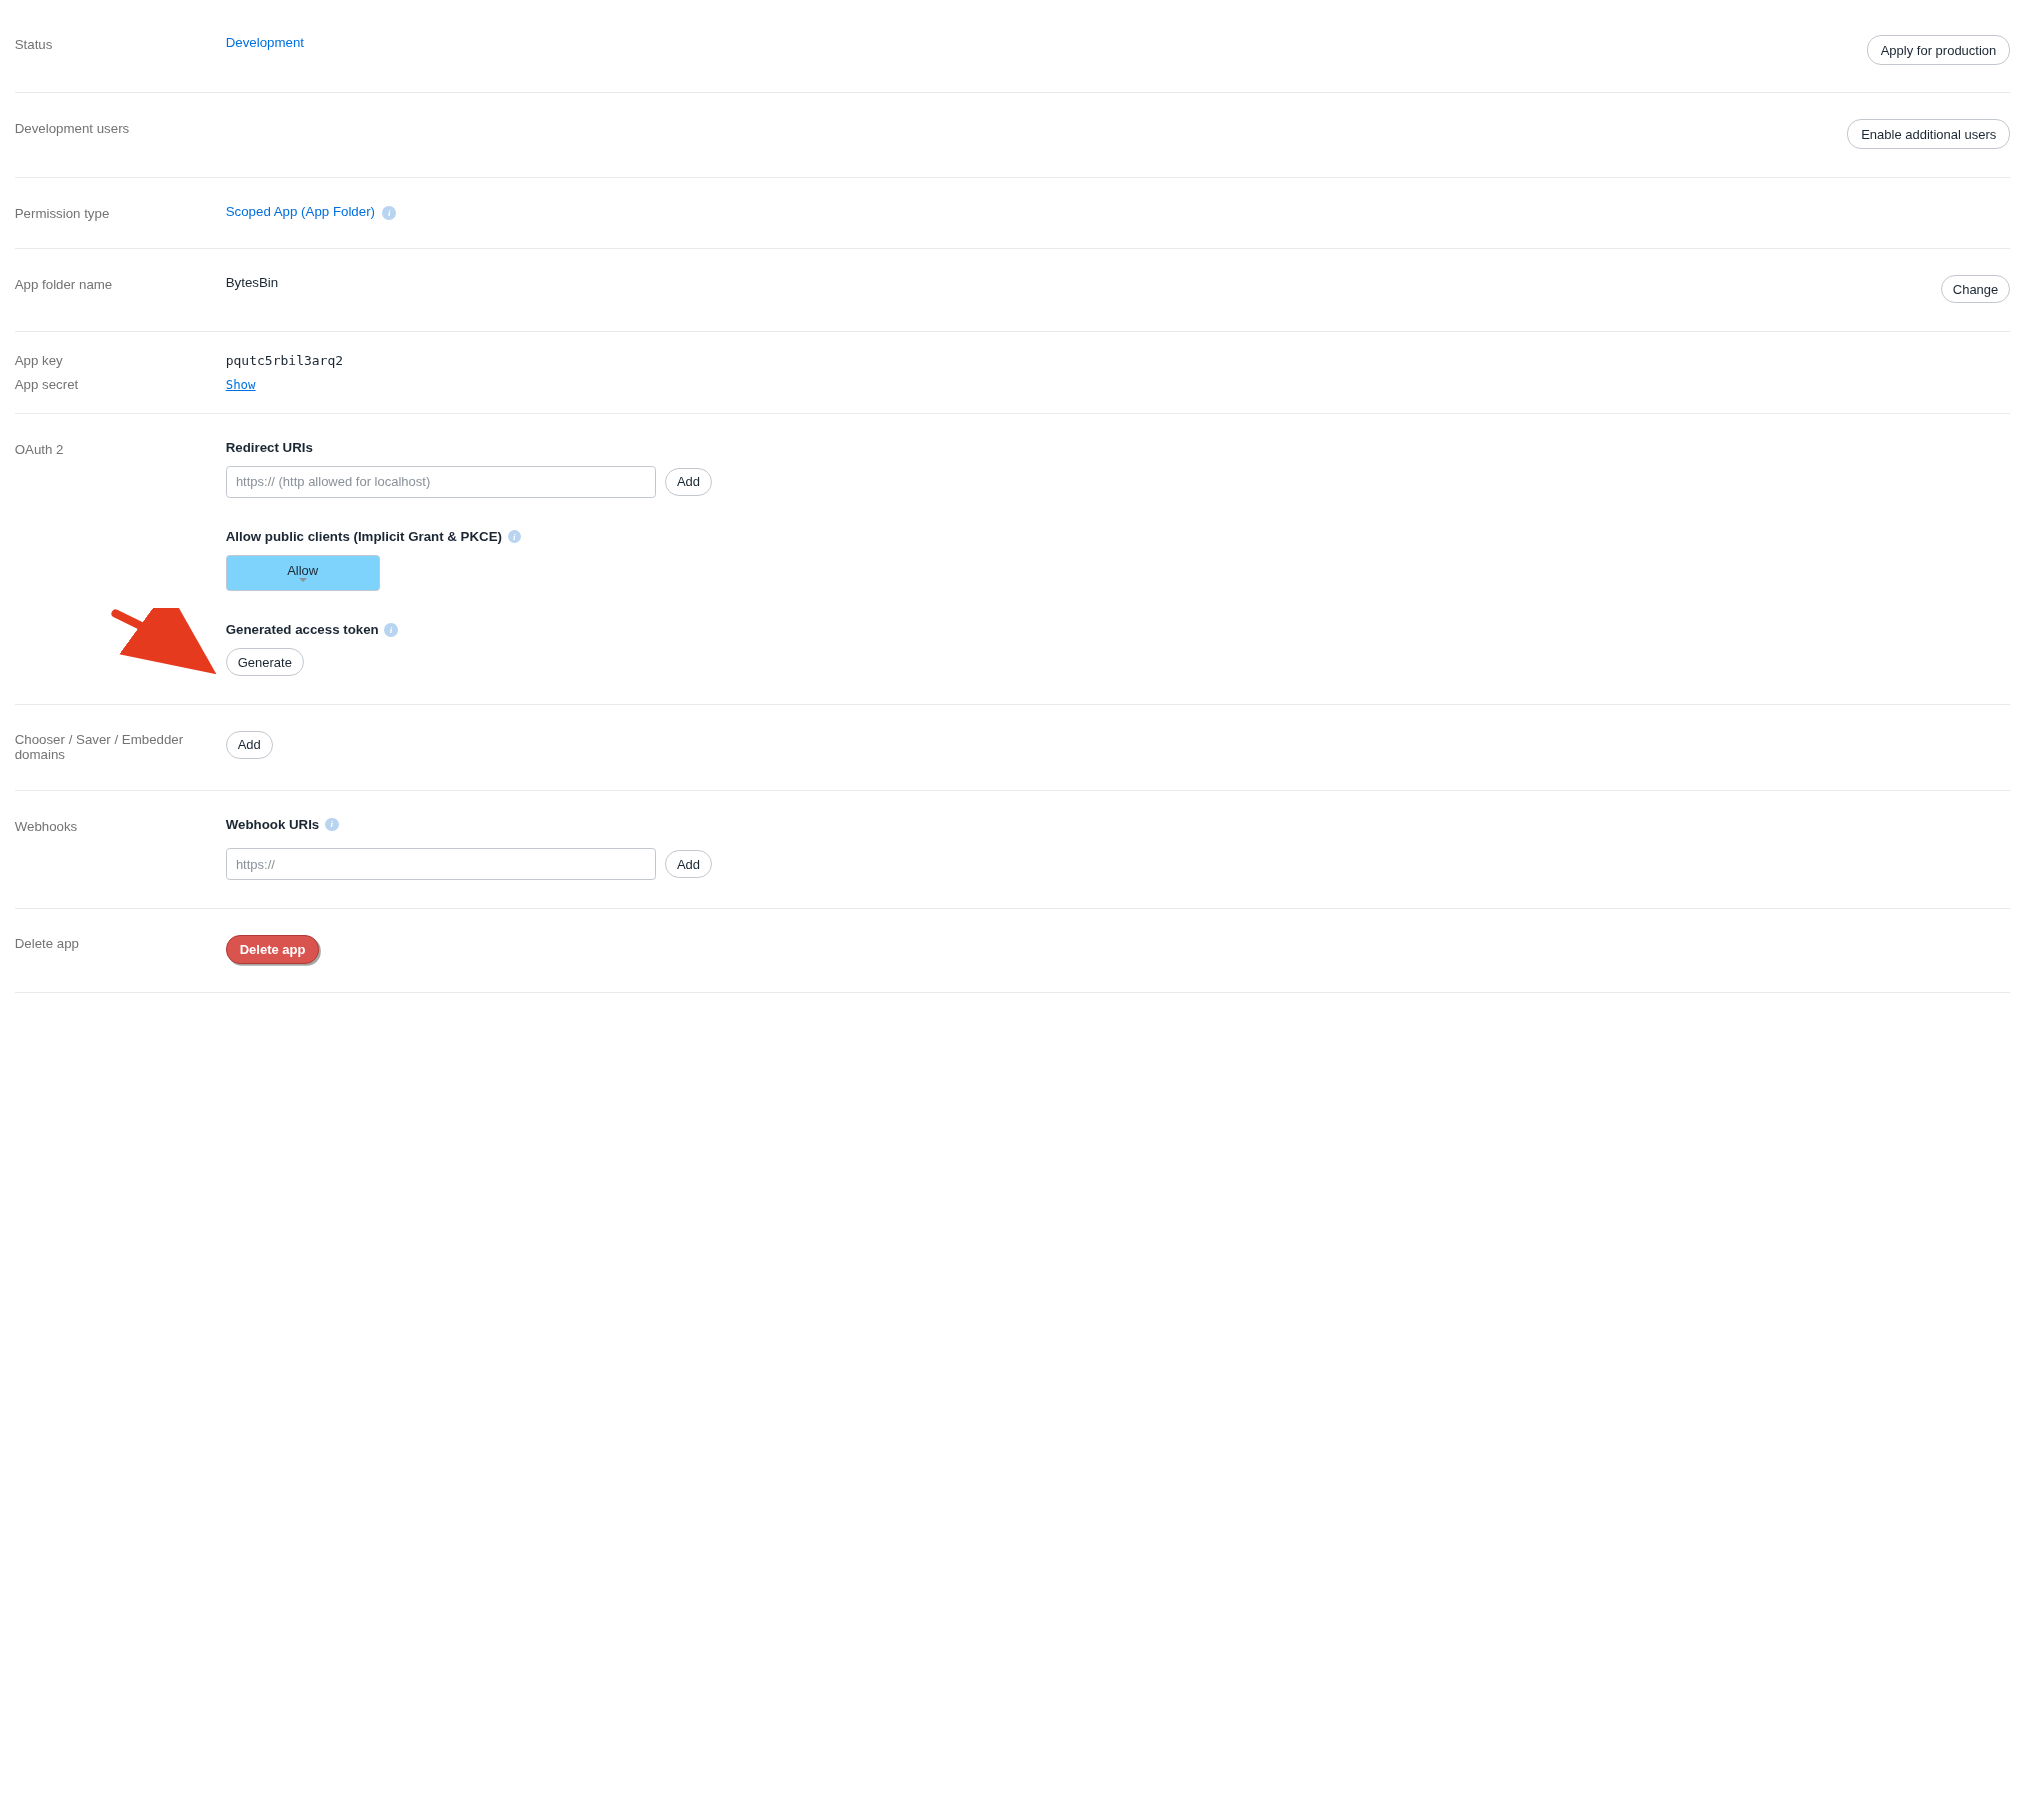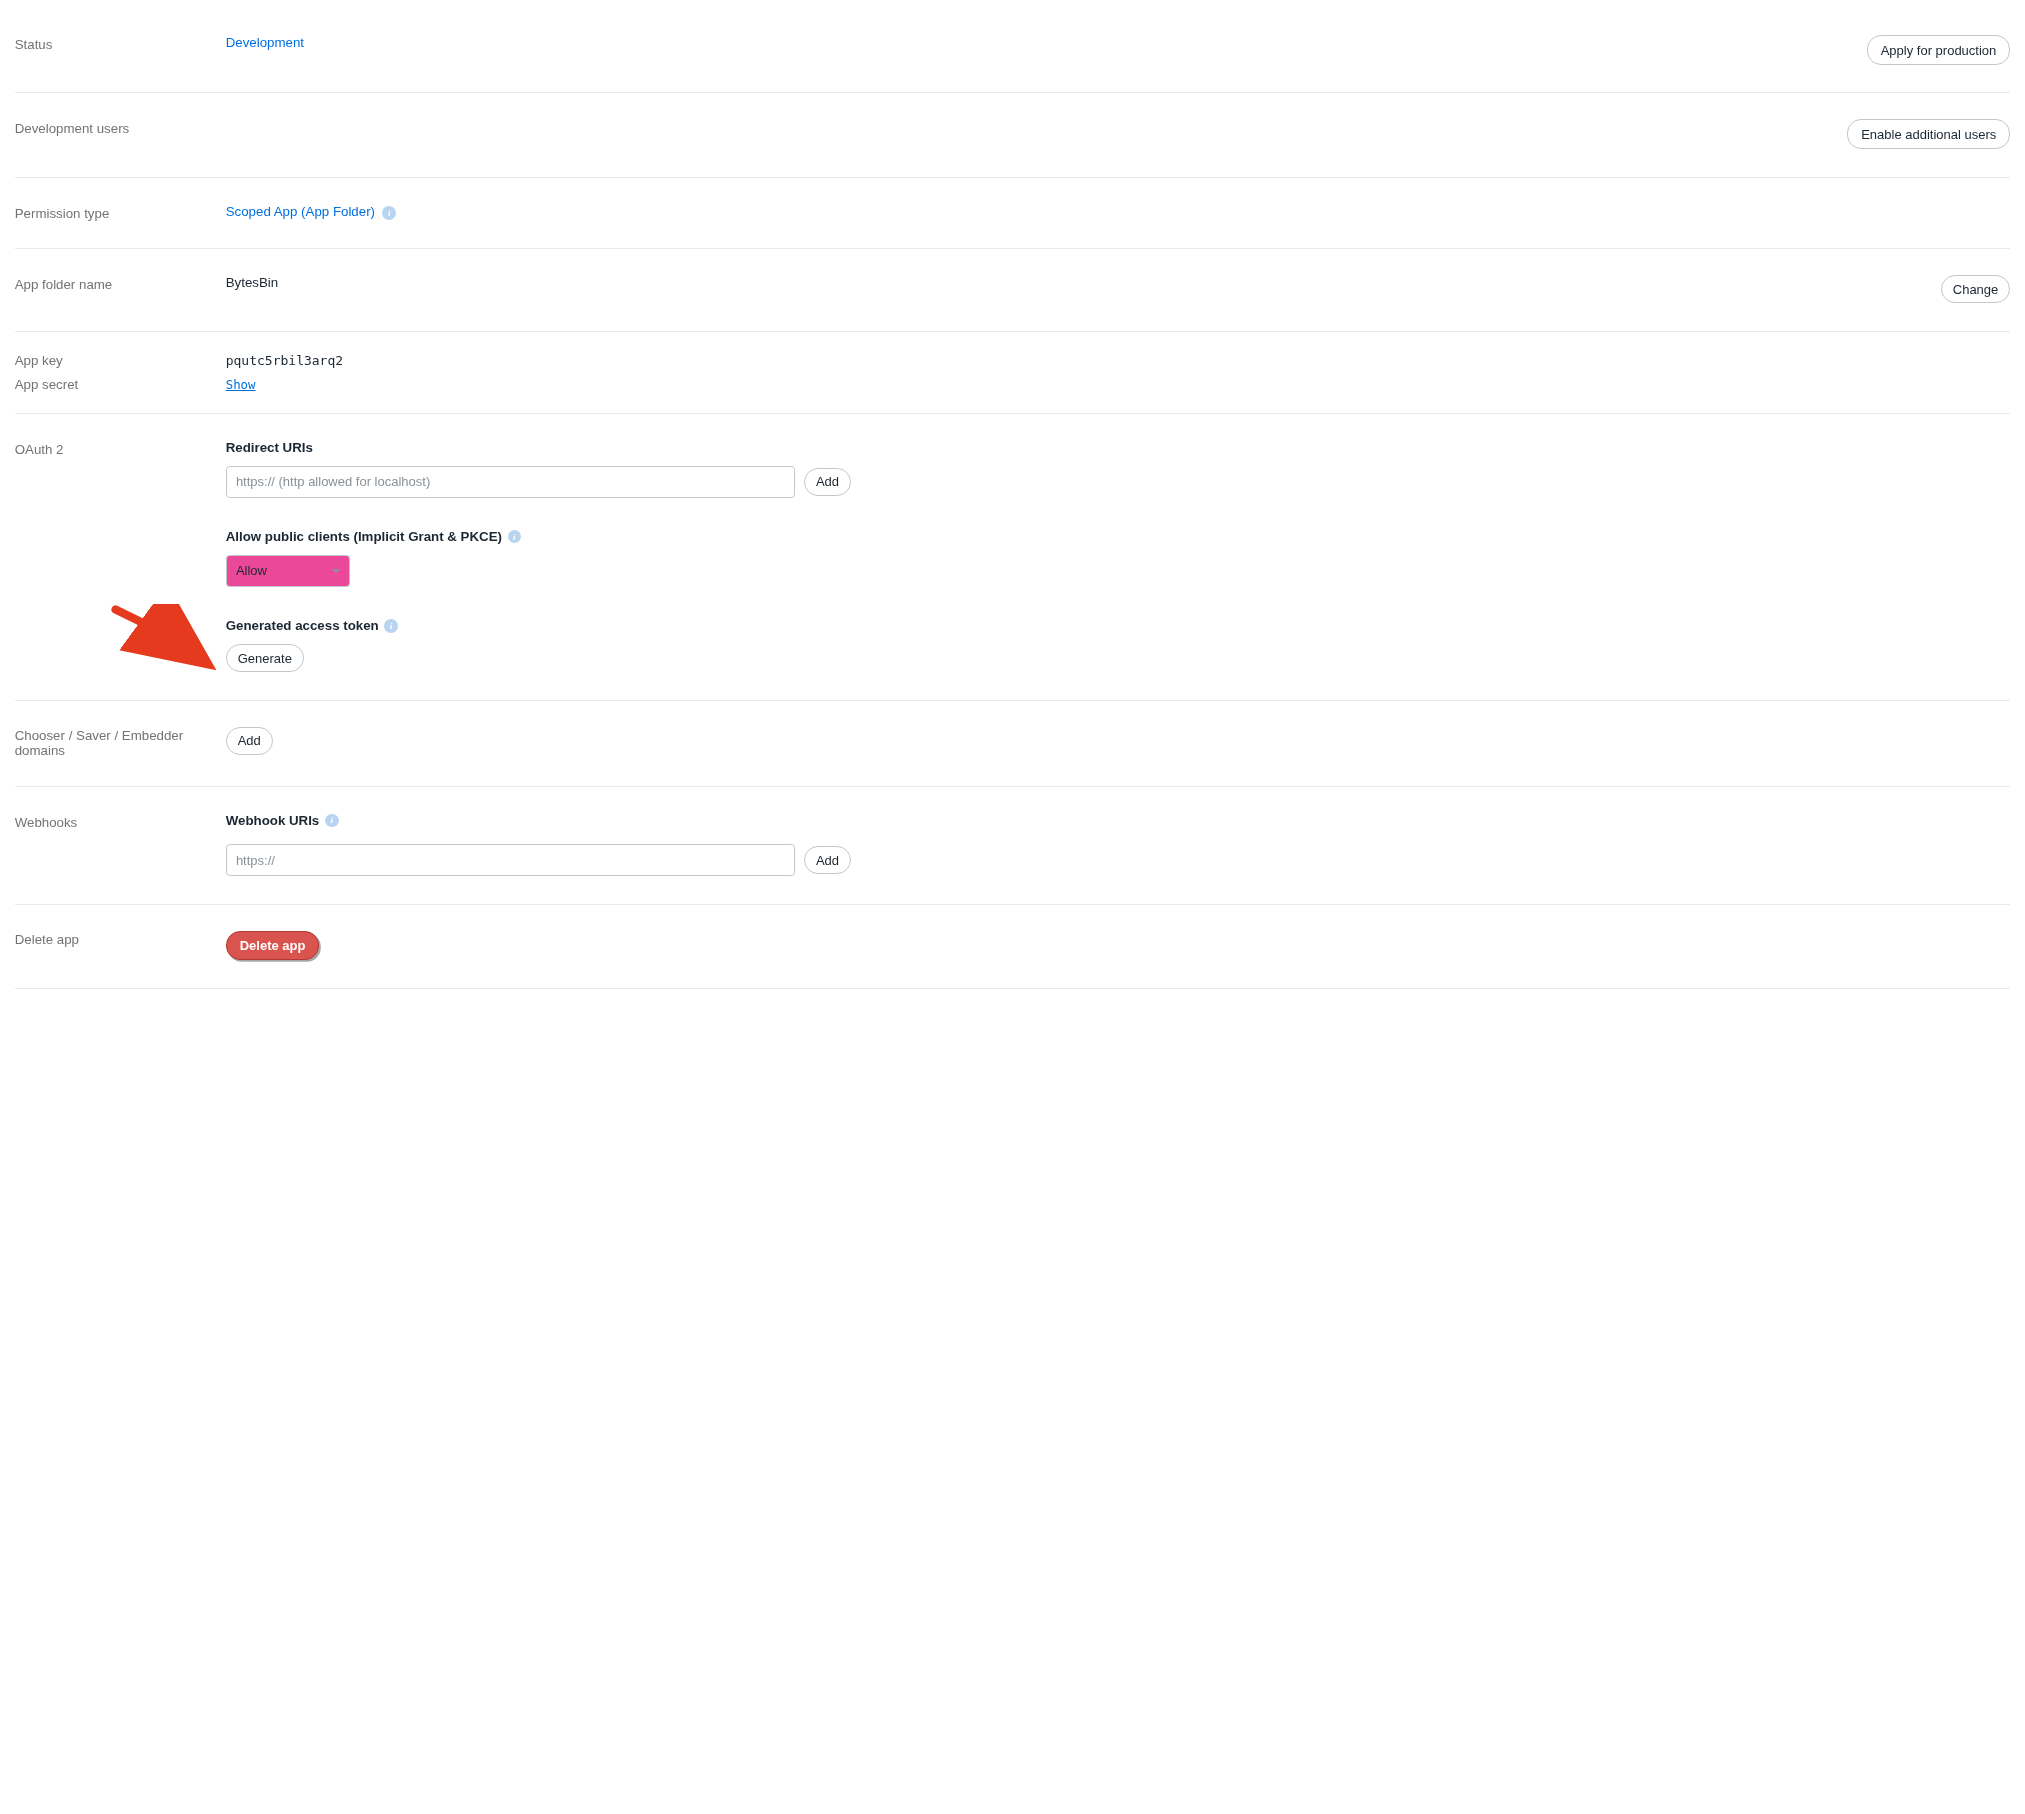--- a/index.html
+++ b/index.html
@@ -63,40 +63,41 @@
     font-size: 13.3px;
     display: flex;
     align-items: center;
     gap: 5.5px;
     margin-bottom: 11px;
   }
   .block { margin-bottom: 26px; }
   .block:last-child { margin-bottom: 0; }
   .input-row { display: flex; gap: 9.2px; align-items: center; position: relative; }
   input[type=text] {
-    width: 569px;
+    width: 430px;
     padding: 7.3px 9.2px;
     border: 0.9px solid #c1c7cd;
     border-radius: 3.7px;
     font-size: 13px;
     color: #1b2733;
   }
   input[type=text]::placeholder { color: #8a9199; }
   .select {
-    width: 124px;
+    width: 154px;
     padding: 7.3px 9.2px;
     border: 0.9px solid #c1c7cd;
     border-radius: 3.7px;
     font-size: 13px;
     color: #1b2733;
     display: flex;
     justify-content: space-between;
     align-items: center;
     cursor: pointer;
-    background: #ec4899;
+    background: #7dd3fc;
+    flex-direction: column;
   }
   .caret {
     width: 0; height: 0;
     border-left: 4.6px solid transparent;
     border-right: 4.6px solid transparent;
     border-top: 4.6px solid #8a9199;
   }
   .info-icon {
     display: inline-flex;
     width: 13.8px; height: 13.8px;

